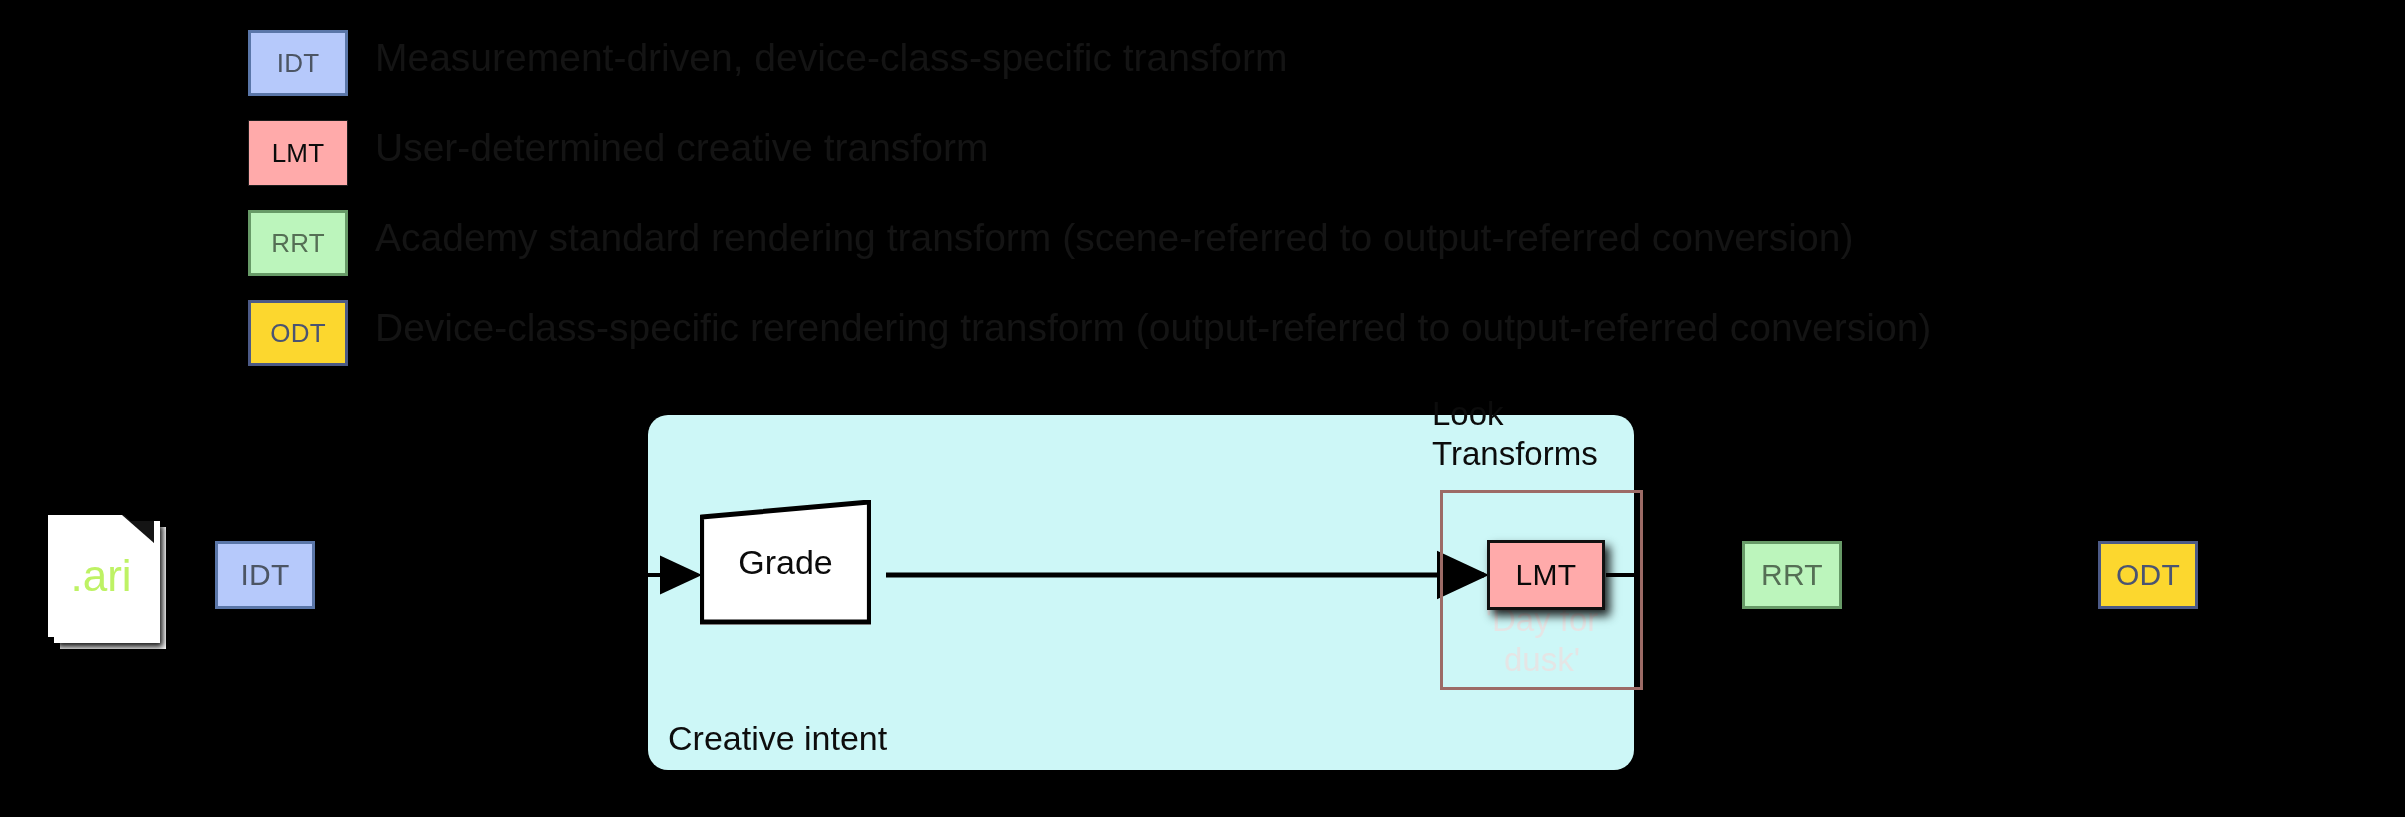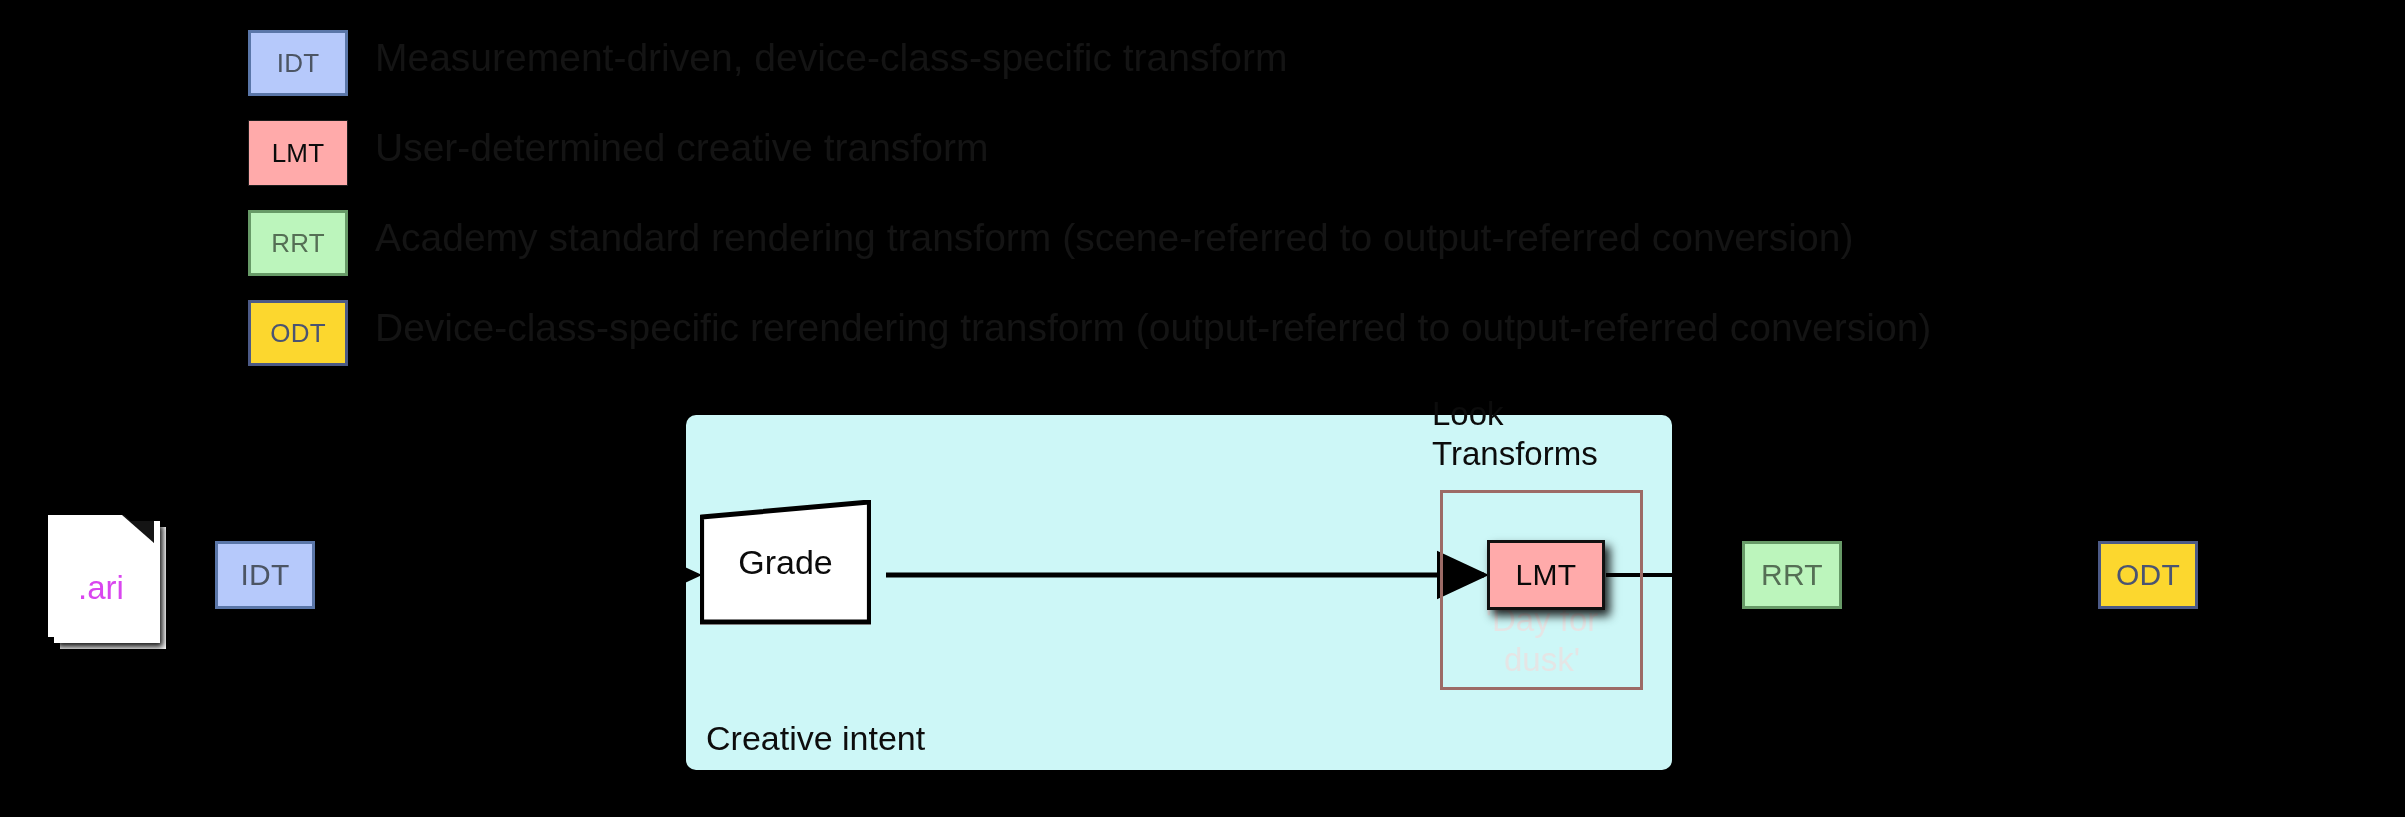--- a/index.html
+++ b/index.html
@@ -29,22 +29,22 @@
   .sw-idt{background:#b6c9fb;border:3px solid #5a76a8;color:#4c5564;}
   .sw-lmt{background:#ffaaaa;border:1px solid #1d1d1d;color:#0b0b0b;}
   .sw-rrt{background:#bcf5bc;border:3px solid #679a67;color:#556f55;}
   .sw-odt{background:#fcd72e;border:3px solid #4c5a86;color:#4a5472;}
 
   
   .flow{position:absolute;left:0;top:395px;width:2405px;height:422px;}
 
   
   .panel-creative{
-    position:absolute;left:686px;top:20px;width:986px;height:355px;
-    background:#cdf7f7;border-radius:10px;
+    position:absolute;left:648px;top:20px;width:986px;height:355px;
+    background:#cdf7f7;border-radius:20px;
     box-shadow:5px 6px 10px rgba(0,0,0,.8);
   }
   .panel-creative-label{
     position:absolute;left:20px;bottom:12px;
     font-size:34px;color:#0d0d0d;white-space:nowrap;
   }
 
   
   .ari{position:absolute;left:48px;top:120px;width:122px;height:135px;}
   .ari .sheet{position:absolute;background:#ffffff;box-shadow:3px 4px 6px rgba(0,0,0,.9);}
@@ -52,23 +52,23 @@
   .ari .s2{left:6px;top:6px;width:106px;height:122px;}
   .ari .s1{left:0;top:0;width:106px;height:122px;
     clip-path:polygon(0 0, 72% 0, 100% 23%, 100% 100%, 0 100%);}
   .ari .fold{
     position:absolute;left:74px;top:0;width:32px;height:28px;
     background:#000;
     clip-path:polygon(100% 100%, 0 0, 100% 0);
     opacity:.92;
   }
   .ari .ari-text{
-    position:absolute;left:0;top:12px;width:106px;height:122px;
-    display:flex;align-items:center;justify-content:center;
-    font-size:33px;color:#d946ef;
+    position:absolute;left:0;top:0;width:106px;height:122px;
+    display:flex;align-items:center;justify-content:center;
+    font-size:44px;color:#bef264;
   }
 
   
   .node{
     position:absolute;box-sizing:border-box;
     display:flex;align-items:center;justify-content:center;
     font-size:30px;letter-spacing:.3px;
     box-shadow:5px 6px 9px rgba(0,0,0,.85);
   }
   .n-idt{left:215px;top:146px;width:100px;height:68px;

